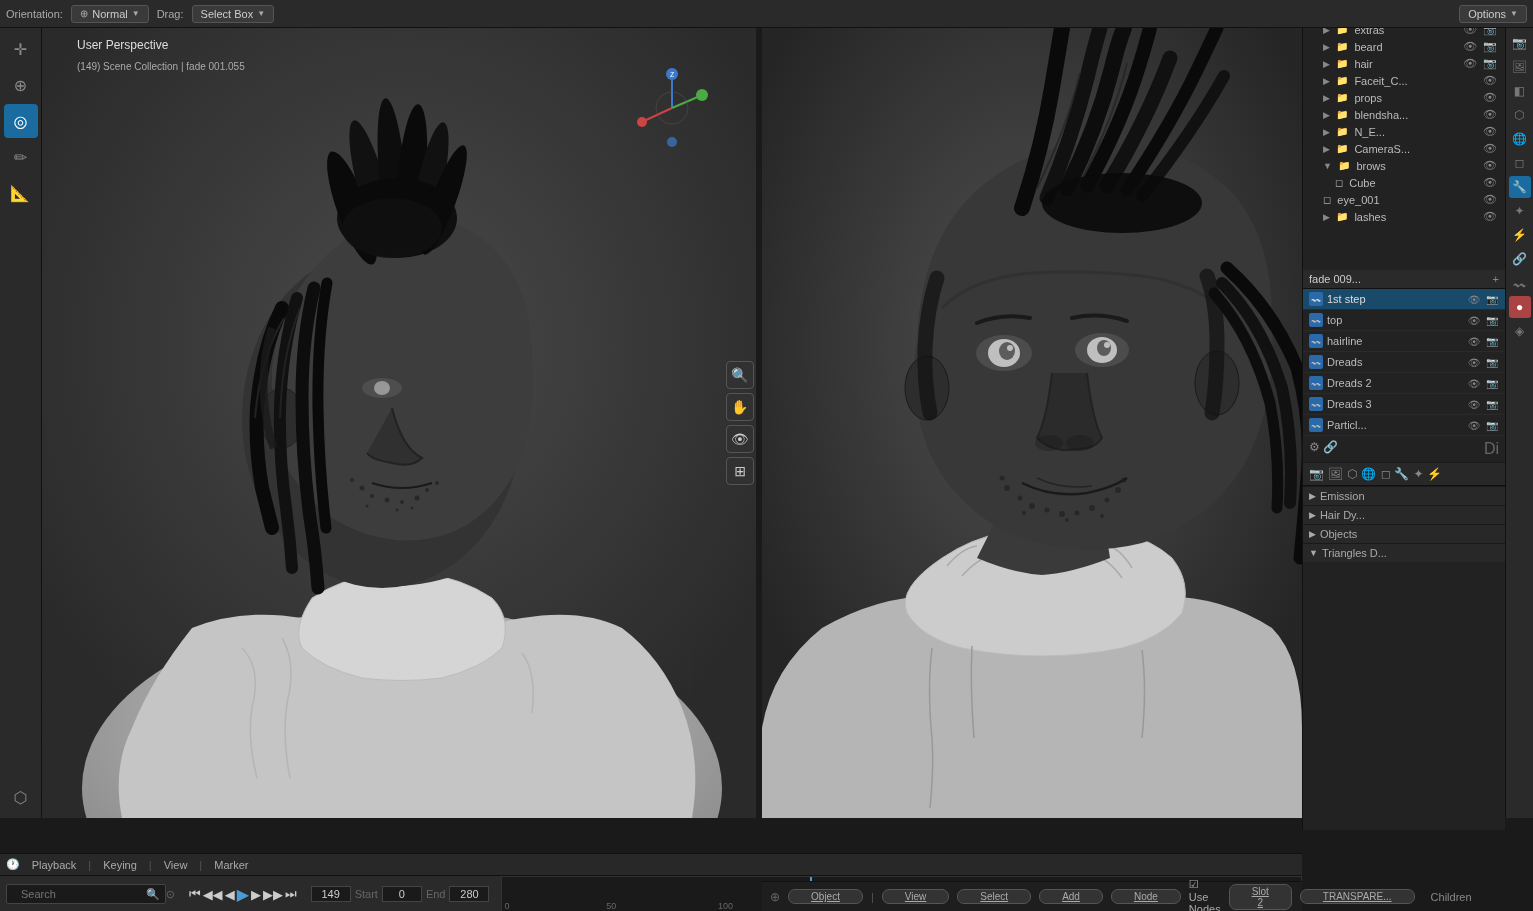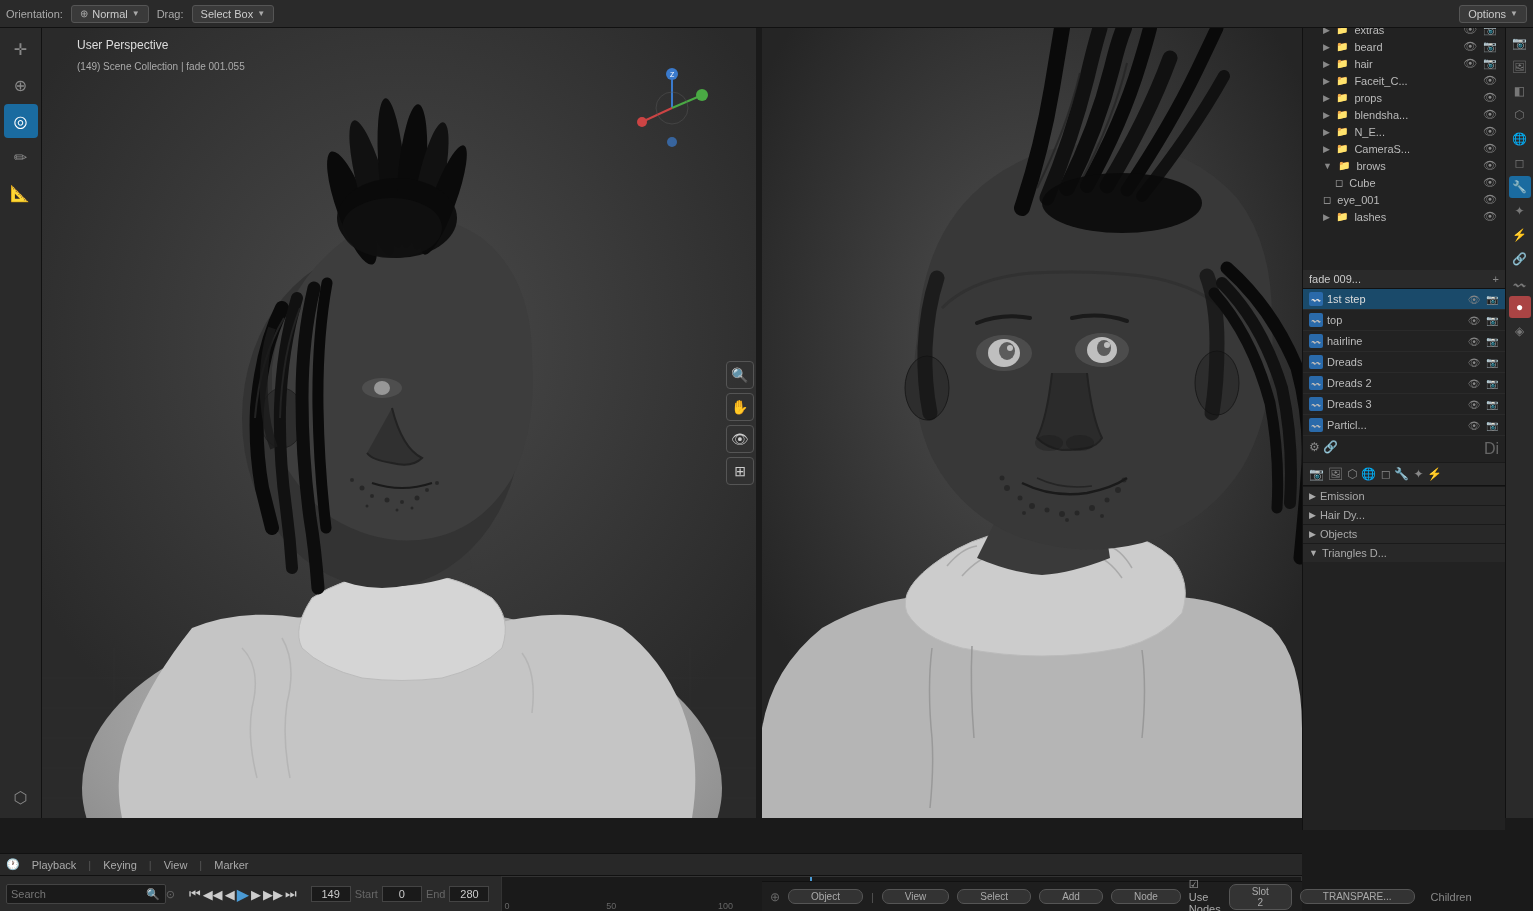--- a/index.html
+++ b/index.html
@@ -236,21 +236,21 @@
       height: 36px;
       position: relative;
       display: flex;
       align-items: center;
     }
     .timeline-search {
       width: 160px;
       background: #1a1a1a;
       border: 1px solid #444;
       color: #aaa;
-      padding: 2px 4px;
+      padding: 2px 14px;
       font-size: 11px;
       border-radius: 2px;
       height: 20px;
       margin-left: 6px;
     }
     .timeline-numbers {
       flex: 1;
       position: relative;
       height: 36px;
       overflow: hidden;
@@ -338,20 +338,21 @@
       color: #888;
     }
     .status-btn {
       background: #333;
       border: 1px solid #555;
       color: #aaa;
       padding: 1px 22px;
       font-size: 10px;
       border-radius: 7px;
       cursor: pointer;
+      text-decoration: underline;
     }
 
     
     .scene-panel {
       position: absolute;
       top: 0;
       left: 1302px;
       right: 42px;
       background: #222;
       overflow-y: auto;

